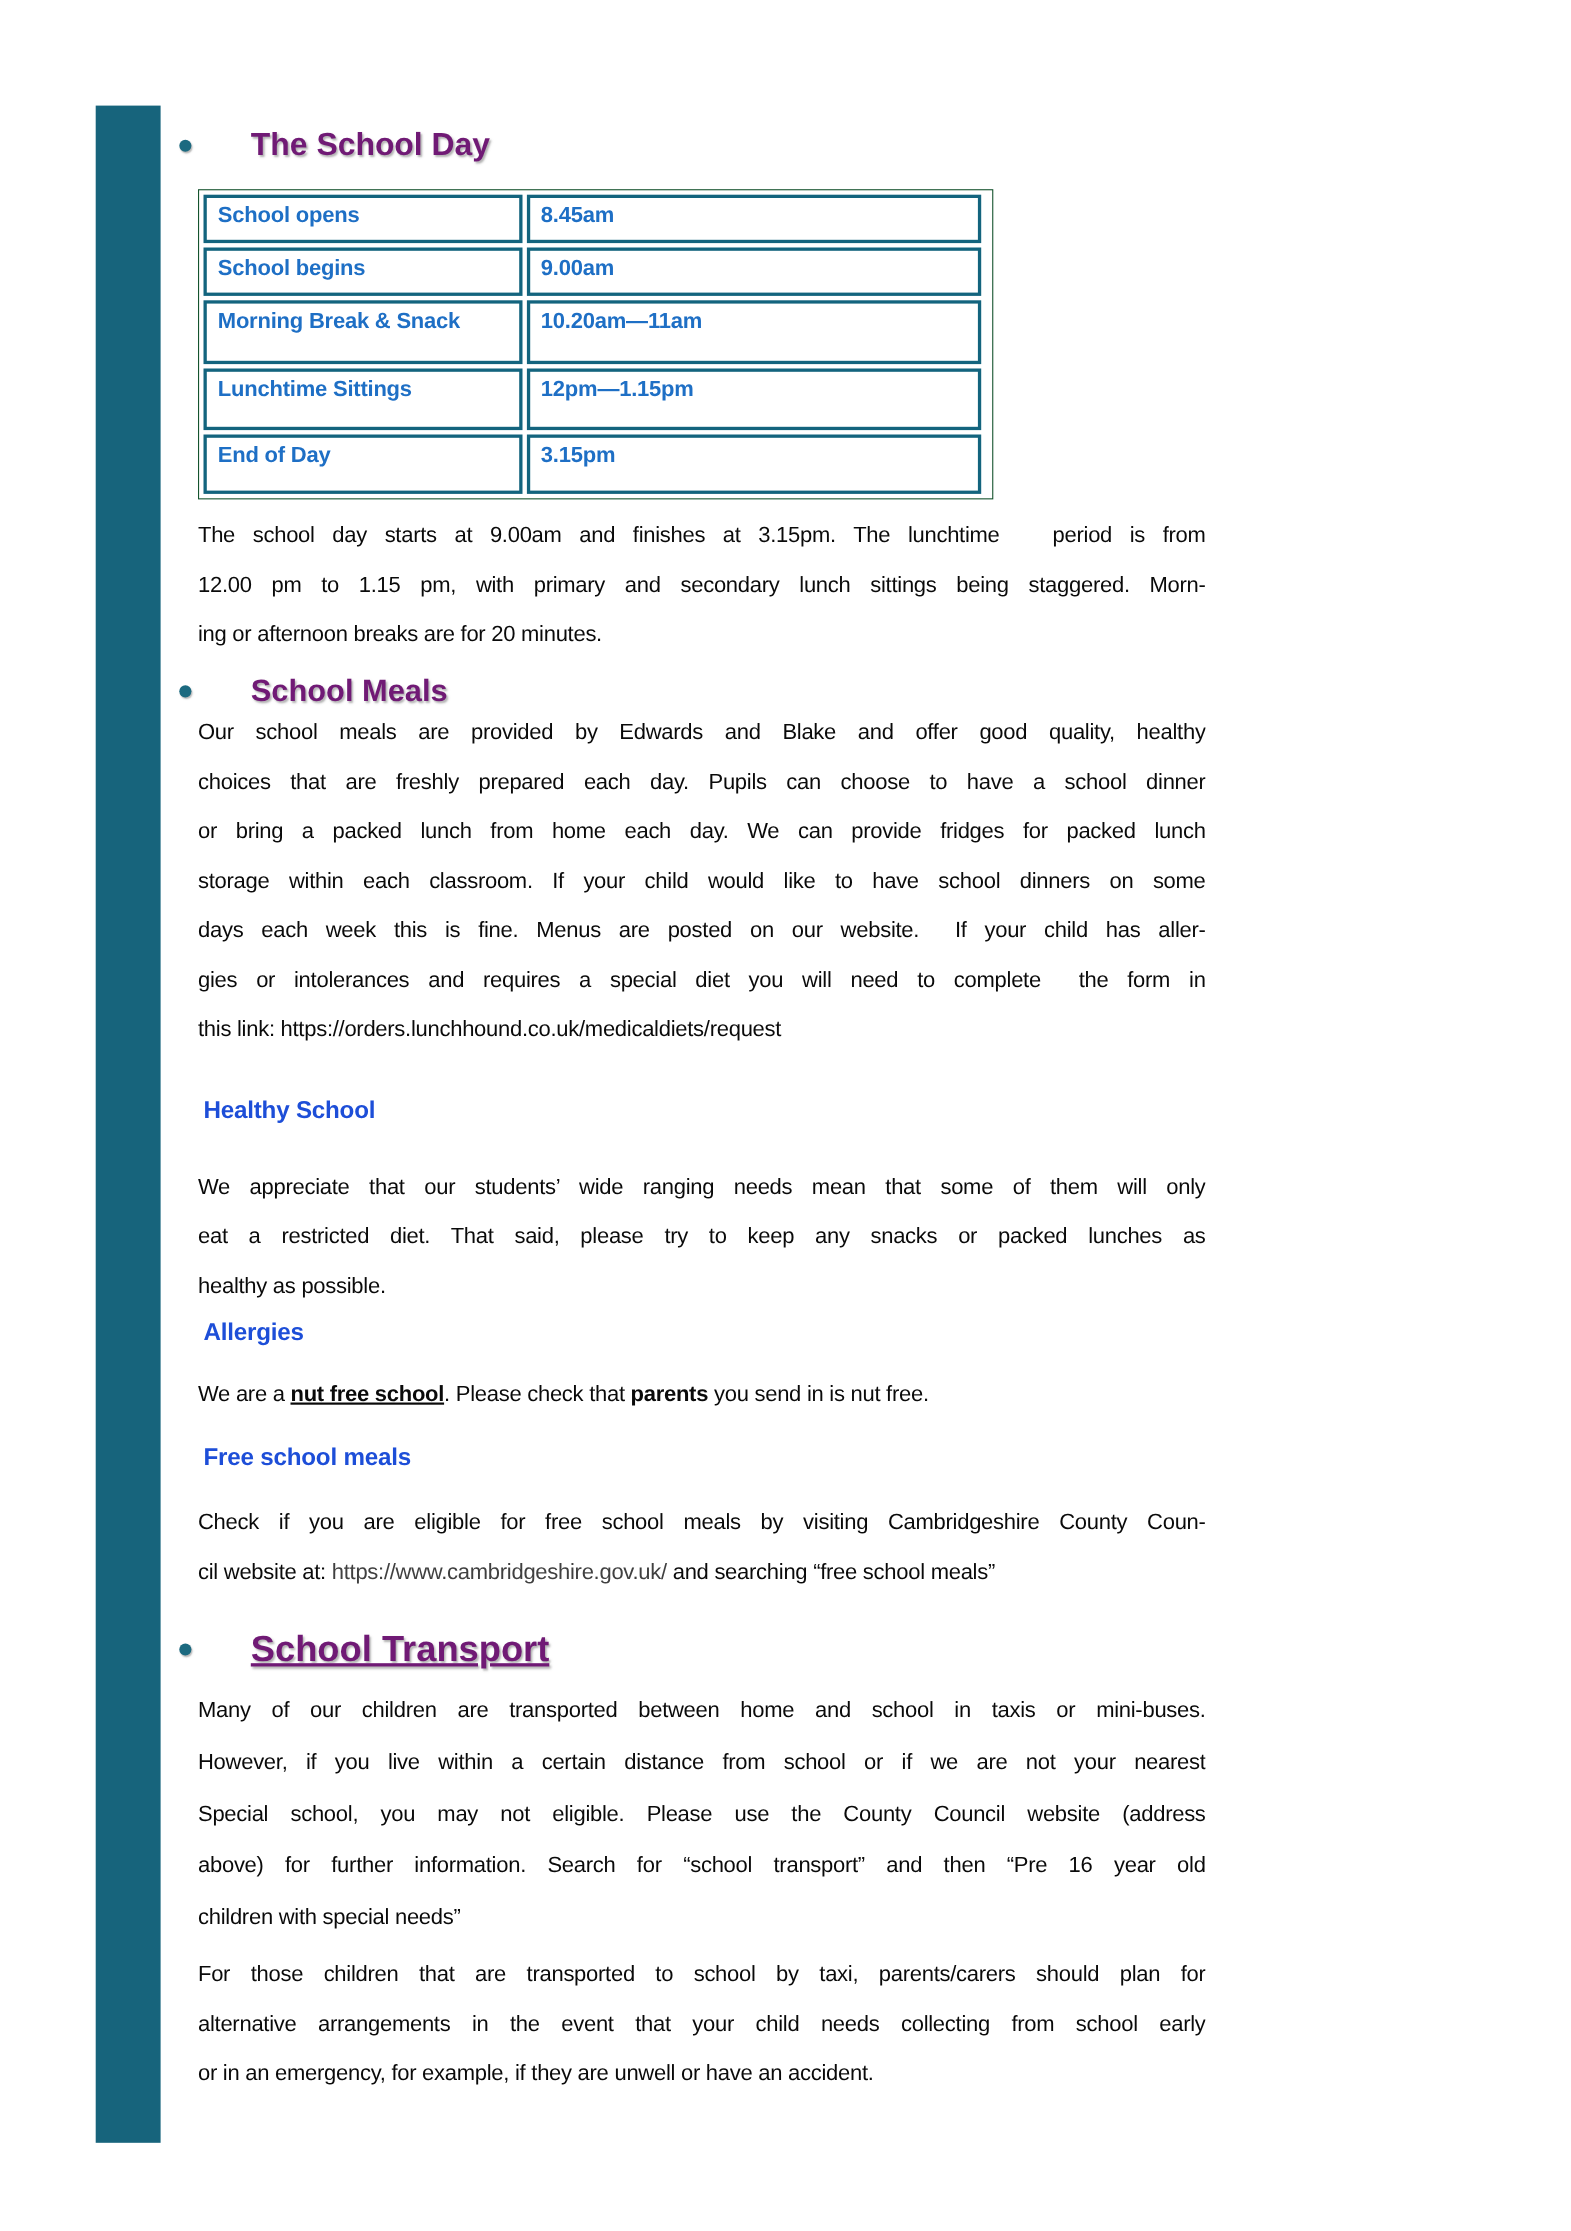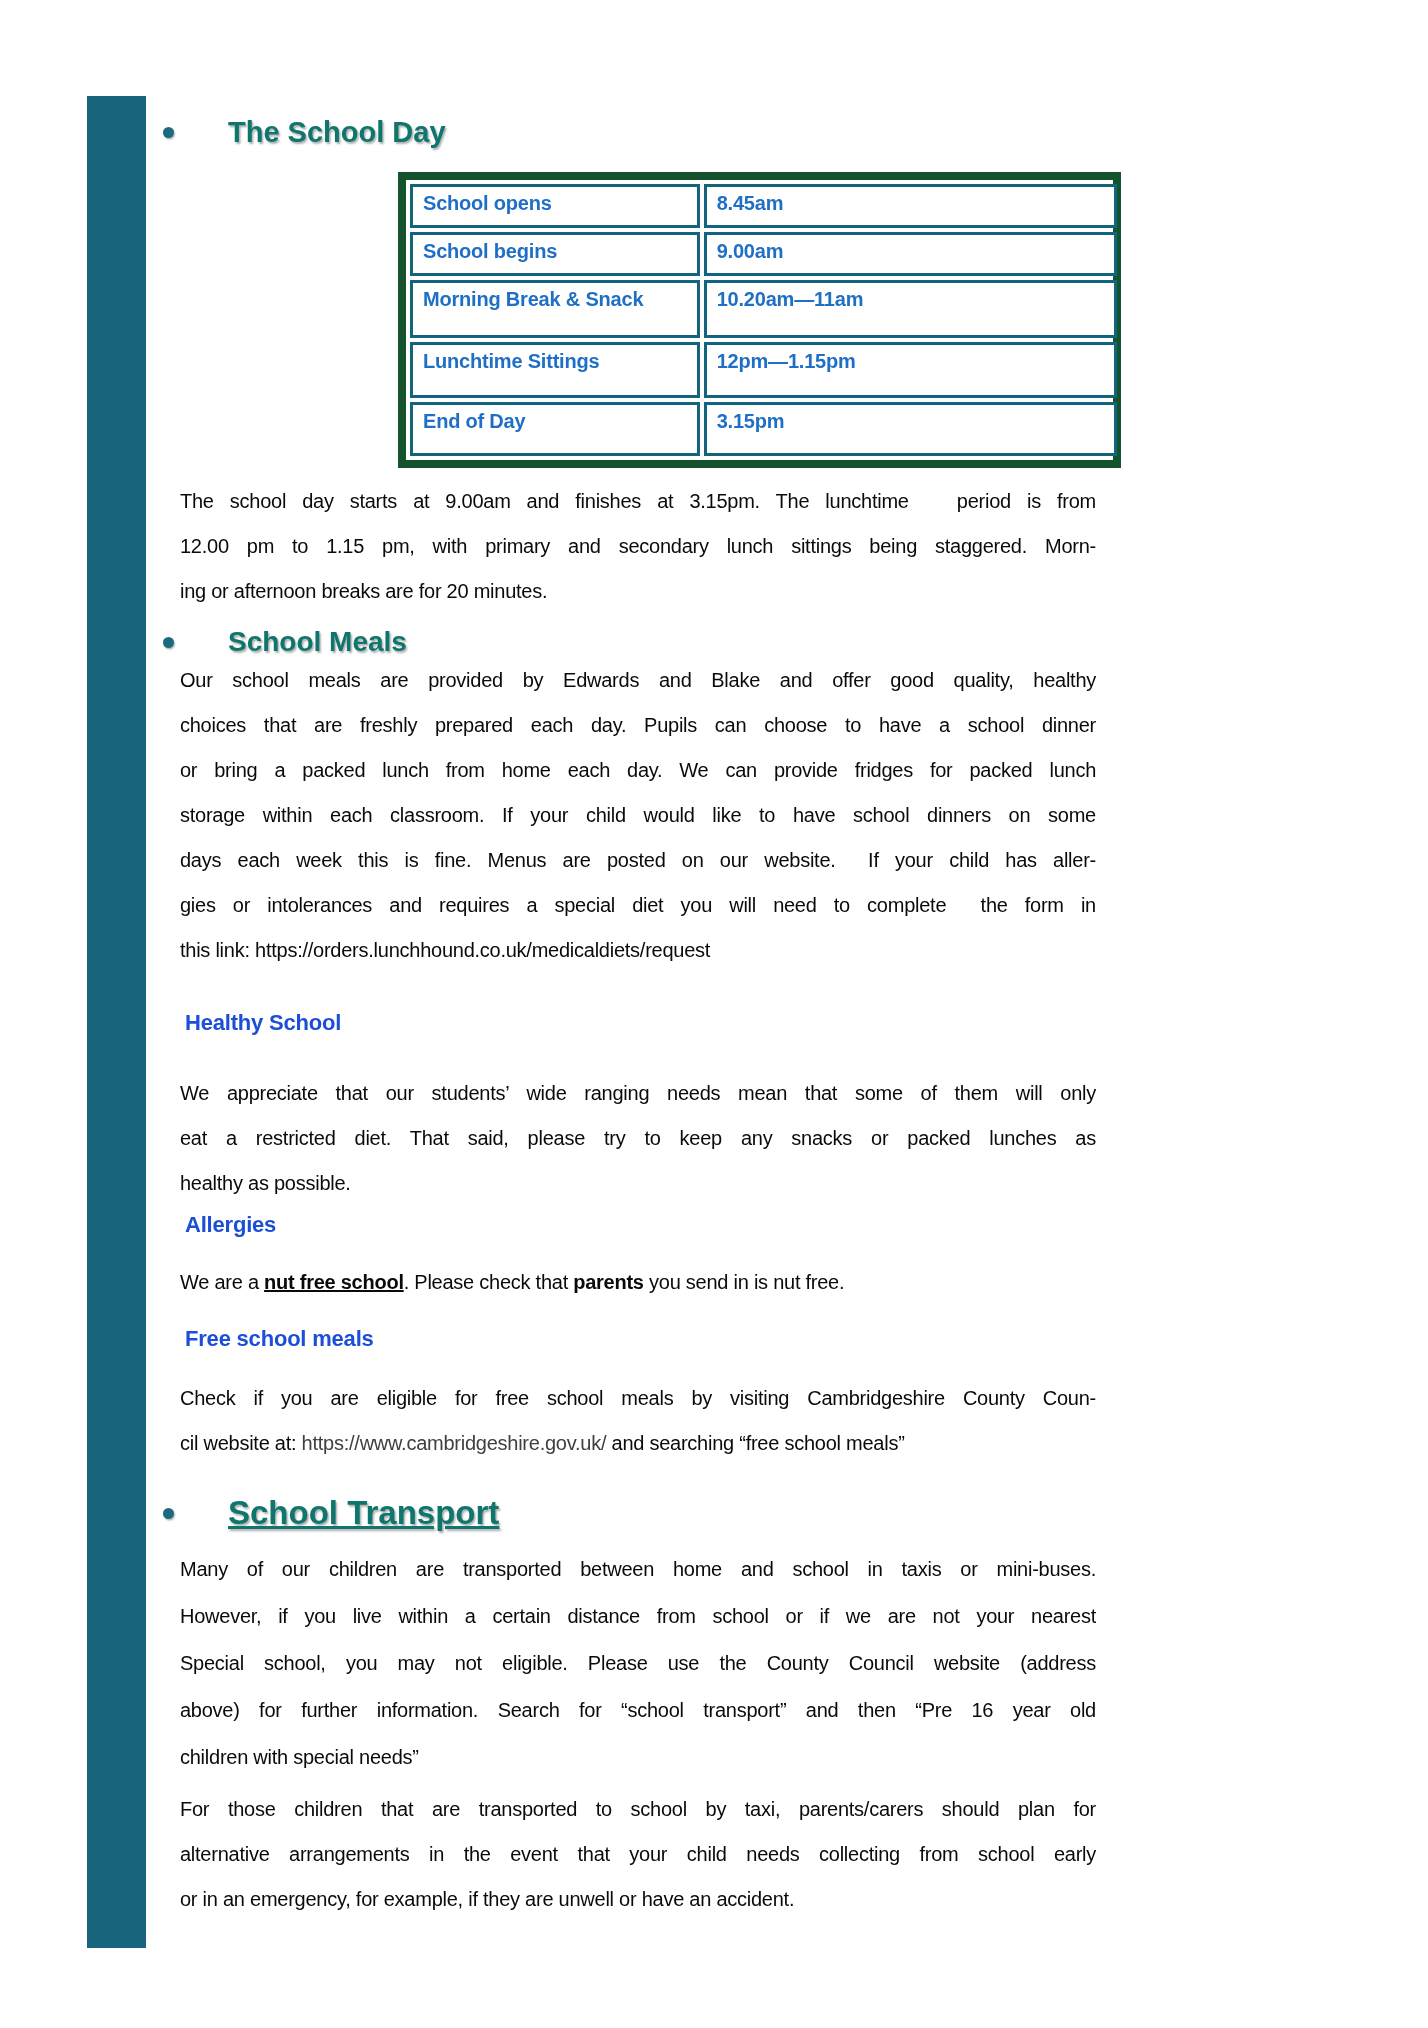--- a/index.html
+++ b/index.html
@@ -8,38 +8,38 @@
     font-family:"Liberation Sans", sans-serif; color:#0a0a0a; overflow:hidden;
   }
   .accent-bar {
     position:absolute; left:87px; top:96px; width:59px; height:1852px;
     background:#17647c;
   }
   .content { position:absolute; left:180px; top:0; width:916px; }
 
   
   .section-head {
-    position:relative; padding-left:48px; color:#0f766e; font-weight:bold;
+    position:relative; padding-left:48px; color:#701a75; font-weight:bold;
     text-shadow:1.5px 2px 2px rgba(110,110,110,0.55);
   }
   .section-head .bullet {
     position:absolute; left:-17px; width:11px; height:11px; border-radius:50%;
     background:#1c6a80; box-shadow:1px 1.5px 1.5px rgba(110,110,110,0.5);
   }
   .h1 { margin-top:112px; font-size:29px; line-height:40px; }
   .h1 .bullet { top:15px; }
   .h2 { margin-top:12px; font-size:28px; line-height:32px; }
   .h2 .bullet { top:11px; }
   .h3 { margin-top:27px; font-size:33px; line-height:40px;text-decoration:underline; }
   .h3 .bullet { top:15px; }
 
   
   .timetable {
-    margin-top:20px; margin-left:218px; width:723px; box-sizing:border-box;
-    border:8px solid #14532d; background:#ffffff;
+    margin-top:20px; width:723px; box-sizing:border-box;
+    border:1px solid #14532d; background:#ffffff;
   }
   .timetable table {
     border-collapse:separate; border-spacing:4px; width:715px; table-layout:fixed;
   }
   .timetable td {
     box-sizing:border-box; border:3px solid #13647e; background:#ffffff;
     vertical-align:top; padding:5px 6px 0 10px;
     font-weight:bold; font-size:20px; color:#1e6fc5; letter-spacing:-0.2px;
   }
   .timetable td.c1 { width:288px; }

